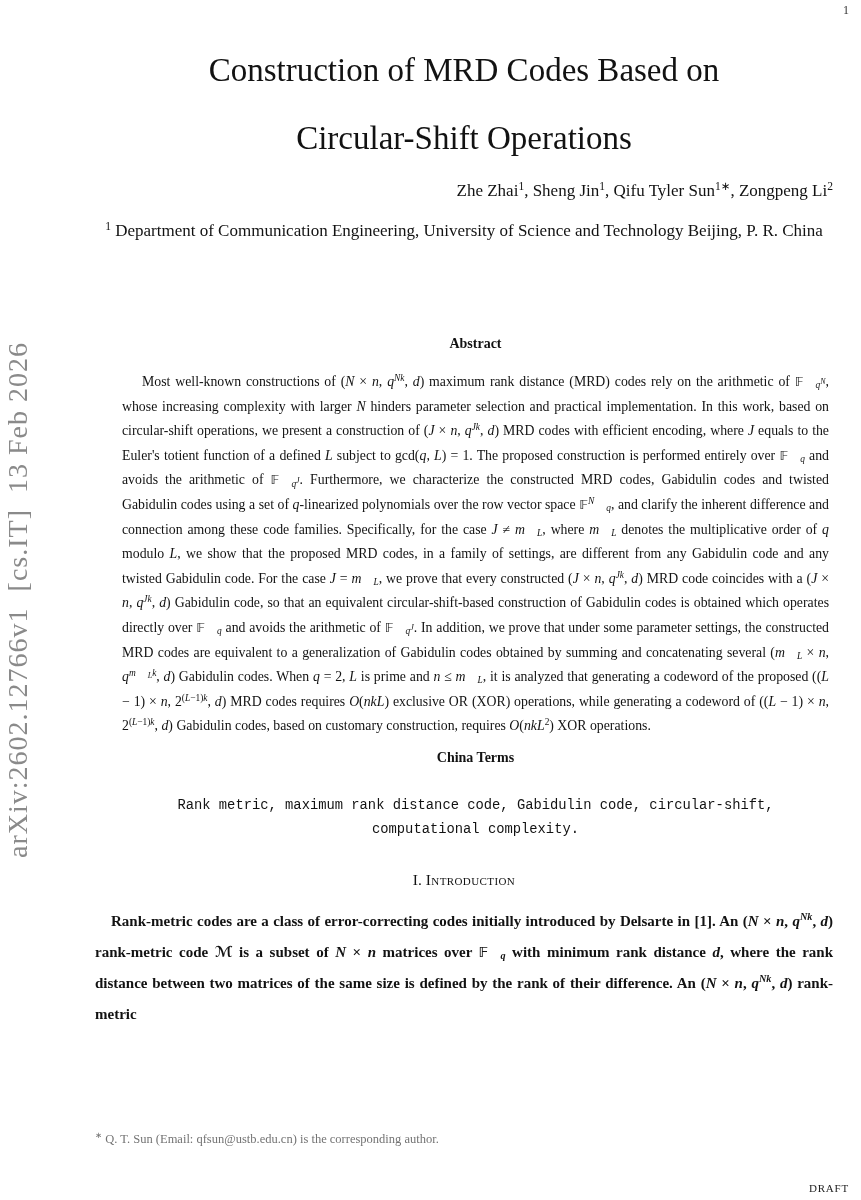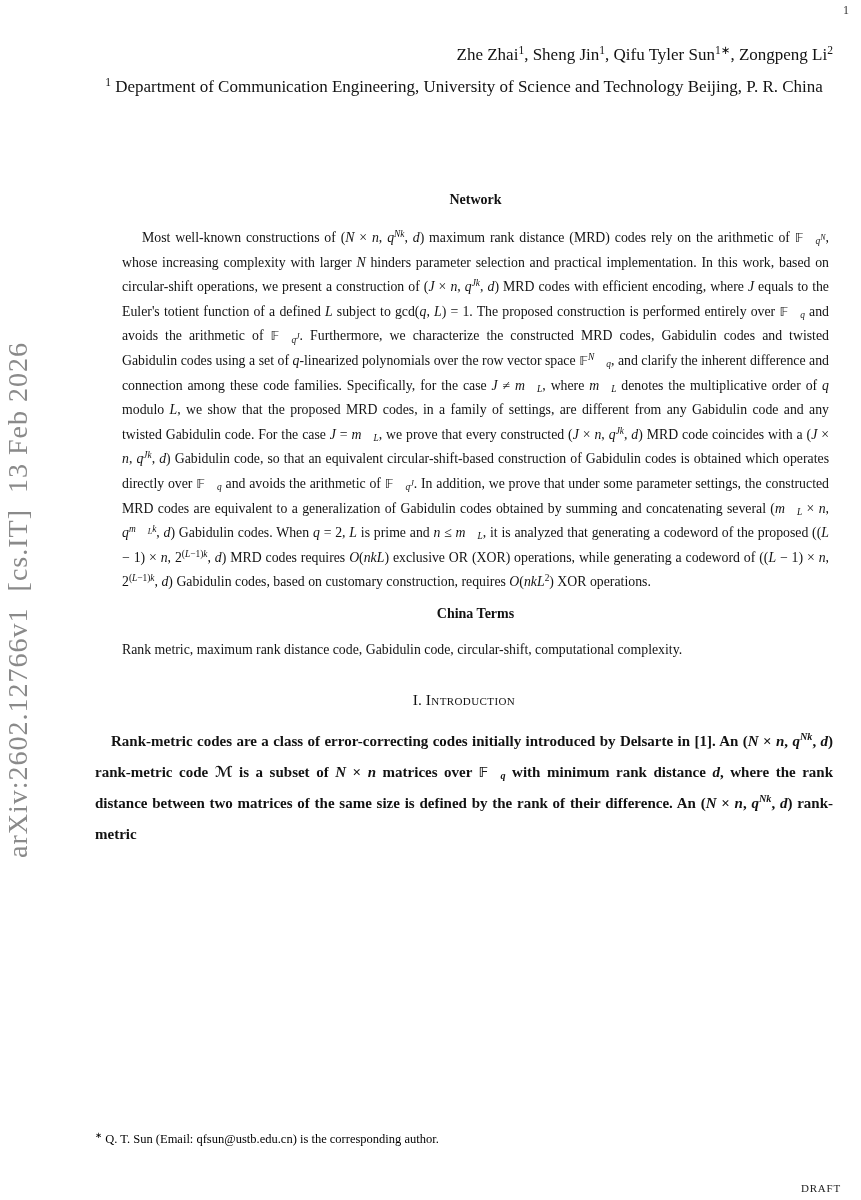--- a/index.html
+++ b/index.html
@@ -42,40 +42,42 @@
     text-align:right;
     font-size:17px;
     line-height:26px;
   }
   .affiliation {
     margin-top:0;
     text-align:center;
     font-size:17px;
     line-height:33px;
   }
-  .affiliations { margin-top:2px; }
+  .affiliations { margin-top:10px; }
   .abstract-block { margin-top:88px; padding:0 4px 0 27px; }
   .block-heading {
     text-align:center;
     font-size:14px;
     font-weight:700;
     line-height:17px;
   }
   .abstract-body {
     margin-top:18px;
     font-size:13.8px;
     line-height:24.6px;
     text-align:justify;
     text-indent:20px;
   }
   .index-terms-block { margin-top:10px; padding:0 4px 0 27px; }
   .index-terms-body {
-    margin-top:16px;
+    margin-top:28px;
     font-size:13.8px;
     line-height:24px;
+    text-align:center;
+    font-family:Liberation Mono, monospace;
   }
   .section-heading {
     margin-top:26px;
     text-align:center;
     font-size:15.5px;
     font-weight:400;
     line-height:24px;
   }
   .sc { font-variant:small-caps; letter-spacing:0.4px; }
   .body-paragraph {
@@ -84,25 +86,25 @@
     line-height:31px;
     text-align:justify;
     text-indent:16px;
     font-weight:bold;
   }
   .footnote {
     position:absolute;
     left:95px; right:30px; bottom:52px;
     font-size:12.5px;
     line-height:17px;
-    color:#000000;
+    color:#737373;
   }
   .draft-label {
     position:absolute;
-    right:20px; bottom:6px;
+    right:12px; bottom:6px;
     font-size:11px;
     letter-spacing:0.8px;
     color:#222;
   }
   sup, sub { font-size:68%; line-height:0; }
   sup { vertical-align:0.55em; }
   sub { vertical-align:-0.25em;padding-left:12px; }
   sup sub, sub sup { font-size:85%; }
   .bb { font-family:"DejaVu Sans","DejaVu Serif",sans-serif; font-size:95%; }
   .cal { font-family:"DejaVu Sans","DejaVu Serif",sans-serif; font-style:italic; }
@@ -112,29 +114,33 @@
 <body>
 
 <div class="page">
 
   <div class="page-number">1</div>
 
   <div class="arxiv-strip">arXiv:2602.12766v1  [cs.IT]  13 Feb 2026</div>
 
   <div class="content">
 
+    <h1 class="title">
+      <span class="title-line">Construction of MRD Codes Based on</span>
+      <span class="title-line">Circular-Shift Operations</span>
+    </h1>
 
     <div class="authors">Zhe Zhai<sup>1</sup>, Sheng Jin<sup>1</sup>, Qifu Tyler Sun<sup>1∗</sup>, Zongpeng Li<sup>2</sup></div>
 
     <div class="affiliations">
       <div class="affiliation"><sup>1</sup> Department of Communication Engineering, University of Science and Technology Beijing, P. R. China</div>
     </div>
 
     <div class="abstract-block">
-      <h4 class="block-heading">Network</h4>
+      <h4 class="block-heading">Abstract</h4>
       <p class="abstract-body">Most well-known constructions of (<i>N</i> × <i>n</i>, <i>q</i><sup><i>Nk</i></sup>, <i>d</i>) maximum rank distance (MRD) codes rely on the arithmetic of <span class="bb">𝔽</span><sub><i>q</i><sup><i>N</i></sup></sub>, whose increasing complexity with larger <i>N</i> hinders parameter selection and practical implementation. In this work, based on circular-shift operations, we present a construction of (<i>J</i> × <i>n</i>, <i>q</i><sup><i>Jk</i></sup>, <i>d</i>) MRD codes with efficient encoding, where <i>J</i> equals to the Euler's totient function of a defined <i>L</i> subject to gcd(<i>q</i>, <i>L</i>) = 1. The proposed construction is performed entirely over <span class="bb">𝔽</span><sub><i>q</i></sub> and avoids the arithmetic of <span class="bb">𝔽</span><sub><i>q</i><sup><i>J</i></sup></sub>. Furthermore, we characterize the constructed MRD codes, Gabidulin codes and twisted Gabidulin codes using a set of <i>q</i>-linearized polynomials over the row vector space <span class="bb">𝔽</span><sup><i>N</i></sup><sub><i>q</i></sub>, and clarify the inherent difference and connection among these code families. Specifically, for the case <i>J</i> ≠ <i>m</i><sub><i>L</i></sub>, where <i>m</i><sub><i>L</i></sub> denotes the multiplicative order of <i>q</i> modulo <i>L</i>, we show that the proposed MRD codes, in a family of settings, are different from any Gabidulin code and any twisted Gabidulin code. For the case <i>J</i> = <i>m</i><sub><i>L</i></sub>, we prove that every constructed (<i>J</i> × <i>n</i>, <i>q</i><sup><i>Jk</i></sup>, <i>d</i>) MRD code coincides with a (<i>J</i> × <i>n</i>, <i>q</i><sup><i>Jk</i></sup>, <i>d</i>) Gabidulin code, so that an equivalent circular-shift-based construction of Gabidulin codes is obtained which operates directly over <span class="bb">𝔽</span><sub><i>q</i></sub> and avoids the arithmetic of <span class="bb">𝔽</span><sub><i>q</i><sup><i>J</i></sup></sub>. In addition, we prove that under some parameter settings, the constructed MRD codes are equivalent to a generalization of Gabidulin codes obtained by summing and concatenating several (<i>m</i><sub><i>L</i></sub> × <i>n</i>, <i>q</i><sup><i>m</i><sub><i>L</i></sub><i>k</i></sup>, <i>d</i>) Gabidulin codes. When <i>q</i> = 2, <i>L</i> is prime and <i>n</i> ≤ <i>m</i><sub><i>L</i></sub>, it is analyzed that generating a codeword of the proposed ((<i>L</i> − 1) × <i>n</i>, 2<sup>(<i>L</i>−1)<i>k</i></sup>, <i>d</i>) MRD codes requires <i>O</i>(<i>nkL</i>) exclusive OR (XOR) operations, while generating a codeword of ((<i>L</i> − 1) × <i>n</i>, 2<sup>(<i>L</i>−1)<i>k</i></sup>, <i>d</i>) Gabidulin codes, based on customary construction, requires <i>O</i>(<i>nkL</i><sup>2</sup>) XOR operations.</p>
     </div>
 
     <div class="index-terms-block">
       <h4 class="block-heading">China Terms</h4>
       <p class="index-terms-body">Rank metric, maximum rank distance code, Gabidulin code, circular-shift, computational complexity.</p>
     </div>
 
     <h3 class="section-heading">
       <span>I.</span>

